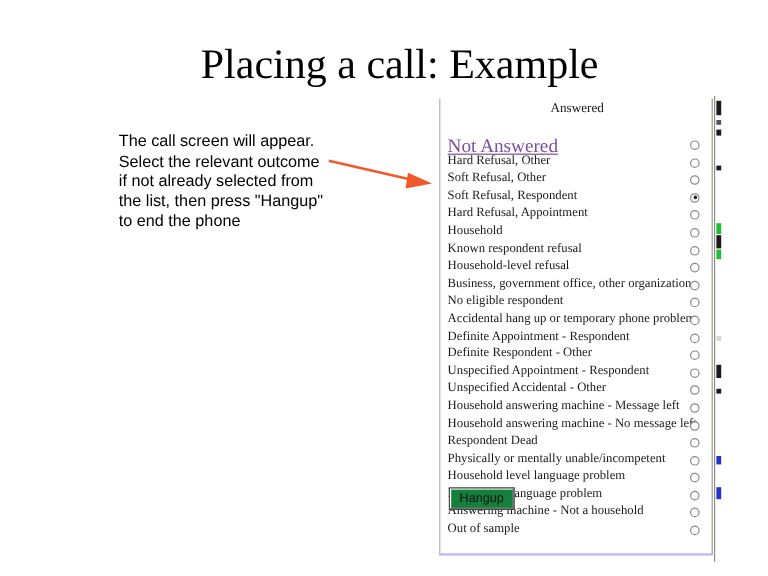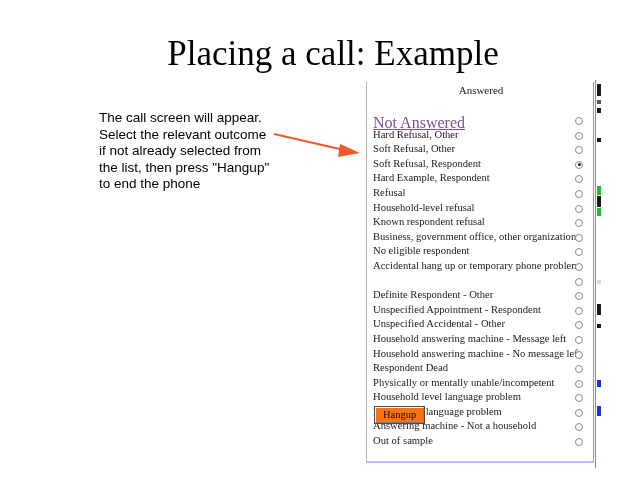--- a/index.html
+++ b/index.html
@@ -143,27 +143,27 @@
     height: 3px;
     border-radius: 50%;
     background: #222222;
   }
 
   #hangup-button {
     position: absolute;
     left: 8px;
     top: 325px;
     padding: 1px 7px 2px 7px;
-    background: #f97316;
+    background: #15803d;
     border-top: 1px solid #ffffff;
     border-left: 1px solid #ffffff;
     border-right: 1px solid #808080;
     border-bottom: 1px solid #808080;
     outline: 1px solid #4a4a4a;
-    font-family: Liberation Serif, serif;
+    font-family: Liberation Sans, sans-serif;
     font-size: 10.5px;
     color: #101010;
     cursor: pointer;
   }
 
   
   #background-window-sliver {
     position: absolute;
     left: 595px;
     top: 80px;
@@ -217,48 +217,49 @@
         </div>
         <div class="outcome-row">
           <span class="outcome-label">Soft Refusal, Other</span>
           <span class="outcome-radio"></span>
         </div>
         <div class="outcome-row">
           <span class="outcome-label">Soft Refusal, Respondent</span>
           <span class="outcome-radio selected"></span>
         </div>
         <div class="outcome-row">
-          <span class="outcome-label">Hard Example, Respondent</span>
-          <span class="outcome-radio"></span>
-        </div>
-        <div class="outcome-row">
-          <span class="outcome-label">Refusal</span>
+          <span class="outcome-label">Hard Refusal, Appointment</span>
+          <span class="outcome-radio"></span>
+        </div>
+        <div class="outcome-row">
+          <span class="outcome-label">Household</span>
+          <span class="outcome-radio"></span>
+        </div>
+        <div class="outcome-row">
+          <span class="outcome-label">Known respondent refusal</span>
           <span class="outcome-radio"></span>
         </div>
         <div class="outcome-row">
           <span class="outcome-label">Household-level refusal</span>
           <span class="outcome-radio"></span>
         </div>
         <div class="outcome-row">
-          <span class="outcome-label">Known respondent refusal</span>
-          <span class="outcome-radio"></span>
-        </div>
-        <div class="outcome-row">
           <span class="outcome-label">Business, government office, other organization</span>
           <span class="outcome-radio"></span>
         </div>
         <div class="outcome-row">
           <span class="outcome-label">No eligible respondent</span>
           <span class="outcome-radio"></span>
         </div>
         <div class="outcome-row">
           <span class="outcome-label">Accidental hang up or temporary phone problem</span>
           <span class="outcome-radio"></span>
         </div>
         <div class="outcome-row">
+          <span class="outcome-label">Definite Appointment - Respondent</span>
           <span class="outcome-radio"></span>
         </div>
         <div class="outcome-row">
           <span class="outcome-label">Definite Respondent - Other</span>
           <span class="outcome-radio"></span>
         </div>
         <div class="outcome-row">
           <span class="outcome-label">Unspecified Appointment - Respondent</span>
           <span class="outcome-radio"></span>
         </div>

